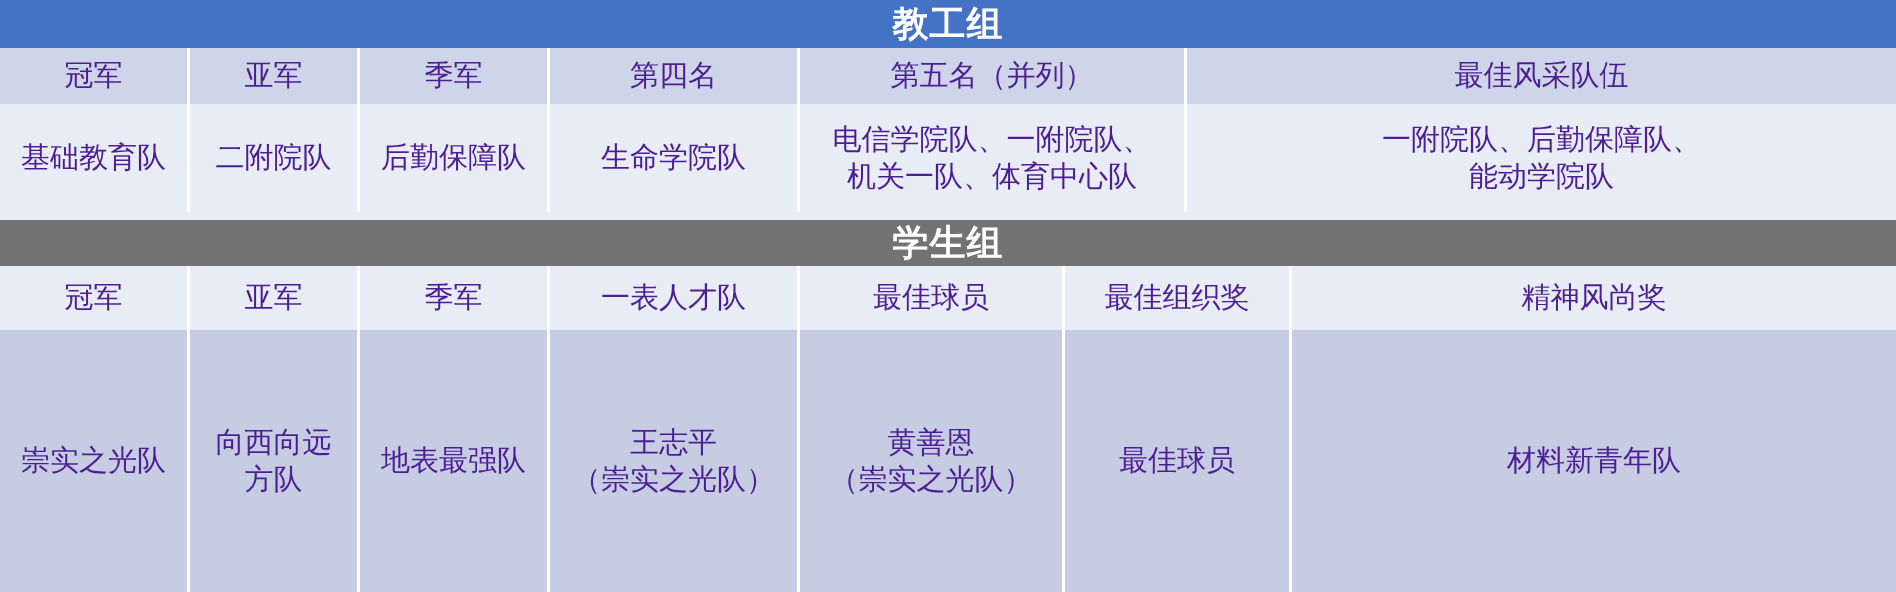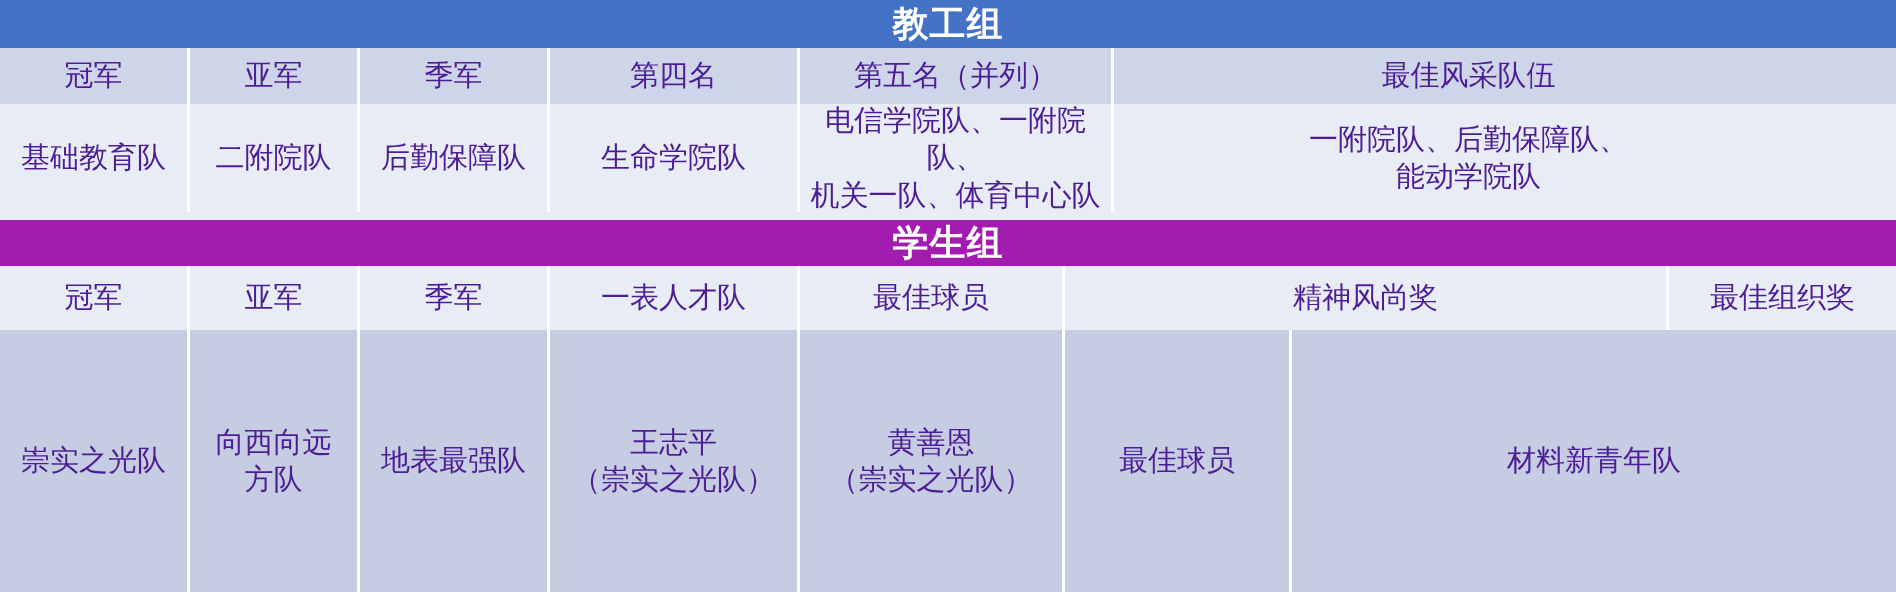--- a/index.html
+++ b/index.html
@@ -34,21 +34,21 @@
     font-weight: bold;
     font-size: 36px;
     letter-spacing: 1px;
     font-family: "Liberation Sans", "DejaVu Sans", sans-serif;
   }
   .section-title.teacher {
     background: #4472C4;
     height: 48px;
   }
   .section-title.student {
-    background: #a21caf;
+    background: #737373;
     height: 46px;
   }
 
   
   .row {
     display: flex;
     width: 100%;
     box-sizing: border-box;
   }
   .cell {
@@ -88,21 +88,21 @@
   .row.student-body .cell {
     background: #C6CDE2;
     font-size: 29px;
   }
 
   
   .t-c0 { width: 190px; }
   .t-c1 { width: 170px; }
   .t-c2 { width: 190px; }
   .t-c3 { width: 250px; }
-  .t-c4 { width: 314px; }
+  .t-c4 { width: 387px; }
   .t-c5 { width: 709px; }
 
   
   .s-c0 { width: 190px; }
   .s-c1 { width: 170px; }
   .s-c2 { width: 190px; }
   .s-c3 { width: 250px; }
   .s-c4 { width: 265px; }
   .s-c5 { width: 227px; }
   .s-c6 { width: 604px; }
@@ -137,22 +137,22 @@
   <div class="spacer-teacher"></div>
 
   <div class="section-title student">学生组</div>
 
   <div class="row student-head">
     <div class="cell s-c0">冠军</div>
     <div class="cell s-c1">亚军</div>
     <div class="cell s-c2">季军</div>
     <div class="cell s-c3">一表人才队</div>
     <div class="cell s-c4">最佳球员</div>
+    <div class="cell s-c5">最佳组织奖</div>
     <div class="cell s-c6">精神风尚奖</div>
-    <div class="cell s-c5">最佳组织奖</div>
   </div>
 
   <div class="row student-body">
     <div class="cell s-c0">崇实之光队</div>
     <div class="cell s-c1">向西向远
 方队</div>
     <div class="cell s-c2">地表最强队</div>
     <div class="cell s-c3">王志平
 （崇实之光队）</div>
     <div class="cell s-c4">黄善恩

